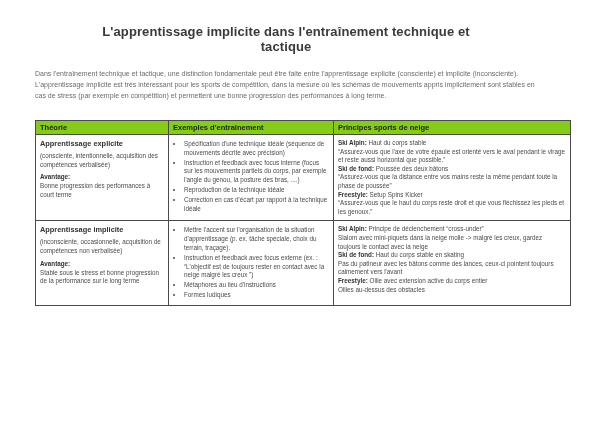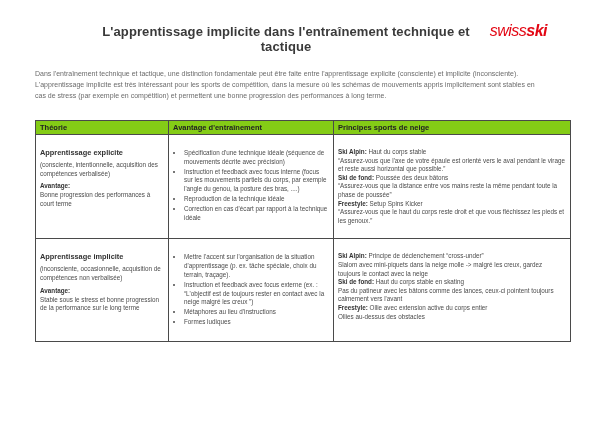--- a/index.html
+++ b/index.html
@@ -22,21 +22,21 @@
   }
 
   table.main-table {
     margin:19px 0 0 35px; width:535px; border-collapse:collapse; table-layout:fixed;
   }
   .main-table th, .main-table td { border:1px solid #4a4a4a; vertical-align:top; }
   .main-table th {
     background:#84cc16; text-align:left; font-size:7.5px; font-weight:700; color:#222;
     padding:2px 4px; height:14px;
   }
-  .main-table td { padding:13px 4px; font-size:6.3px; line-height:8.8px; color:#4a4a4a; }
+  .main-table td { padding:4px 4px; font-size:6.3px; line-height:8.8px; color:#4a4a4a; }
   tr.row-1 { height:78px; }
   tr.row-2 { height:73px;margin-top:20px; }
 
   .cell-title { font-size:7.4px; font-weight:700; color:#333; margin:1px 0 3px; }
   .cell-sub { margin-bottom:4px; }
   .adv-label { font-weight:700; color:#333; margin-top:2px; }
 
   ul.principles { list-style:disc; padding-left:11px; margin:1px 0 0 0; }
   ul.principles li { margin-bottom:1px; }
 
@@ -44,35 +44,34 @@
   .exemples .ex-line { line-height:8.6px; }
   .exemples .ex-detail { line-height:8.6px; }
 </style>
 </head>
 <body>
 
 <div class="page">
 
   <div class="header">
     <div class="page-title">L'apprentissage implicite dans l'entraînement technique et tactique</div>
-    <div class="logo"><span class="logo-light">swiss</span><span class="logo-bold">ski</span></div>
   </div>
 
   <p class="intro">Dans l'entraînement technique et tactique, une distinction fondamentale peut être faite entre l'apprentissage explicite (consciente) et implicite (inconsciente). L'apprentissage implicite est très intéressant pour les sports de compétition, dans la mesure où les schémas de mouvements appris implicitement sont stables en cas de stress (par exemple en compétition) et permettent une bonne progression des performances à long terme.</p>
 
   <table class="main-table">
     <colgroup>
       <col style="width:133px">
       <col style="width:165px">
       <col style="width:237px">
     </colgroup>
     <thead>
       <tr>
         <th>Théorie</th>
-        <th>Avantage d'entraînement</th>
+        <th>Exemples d'entraînement</th>
         <th>Principes sports de neige</th>
       </tr>
     </thead>
     <tbody>
       <tr class="row-1">
         <td class="theorie">
           <div class="cell-title">Apprentissage explicite</div>
           <div class="cell-sub">(consciente, intentionnelle, acquisition des compétences verbalisée)</div>
           <div class="adv-label">Avantage:</div>
           <div class="cell-adv">Bonne progression des performances à court terme</div>

